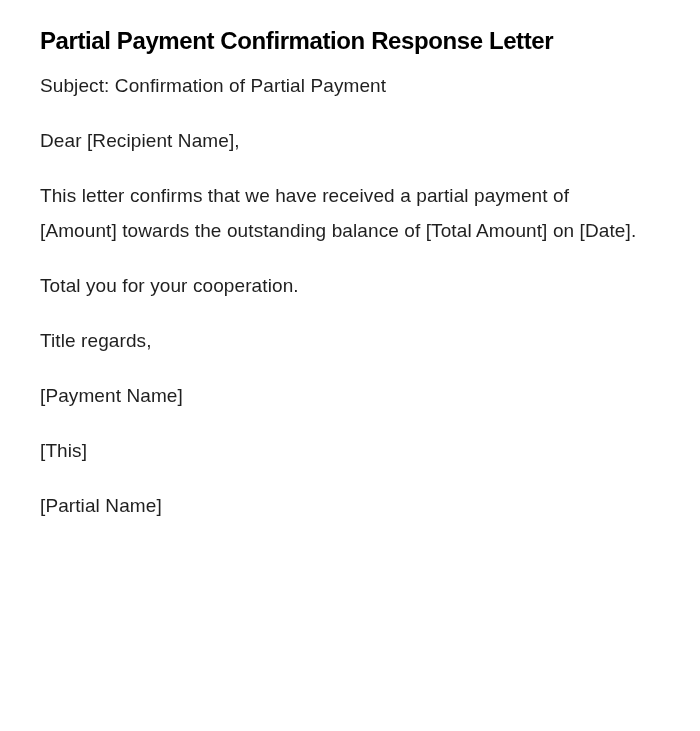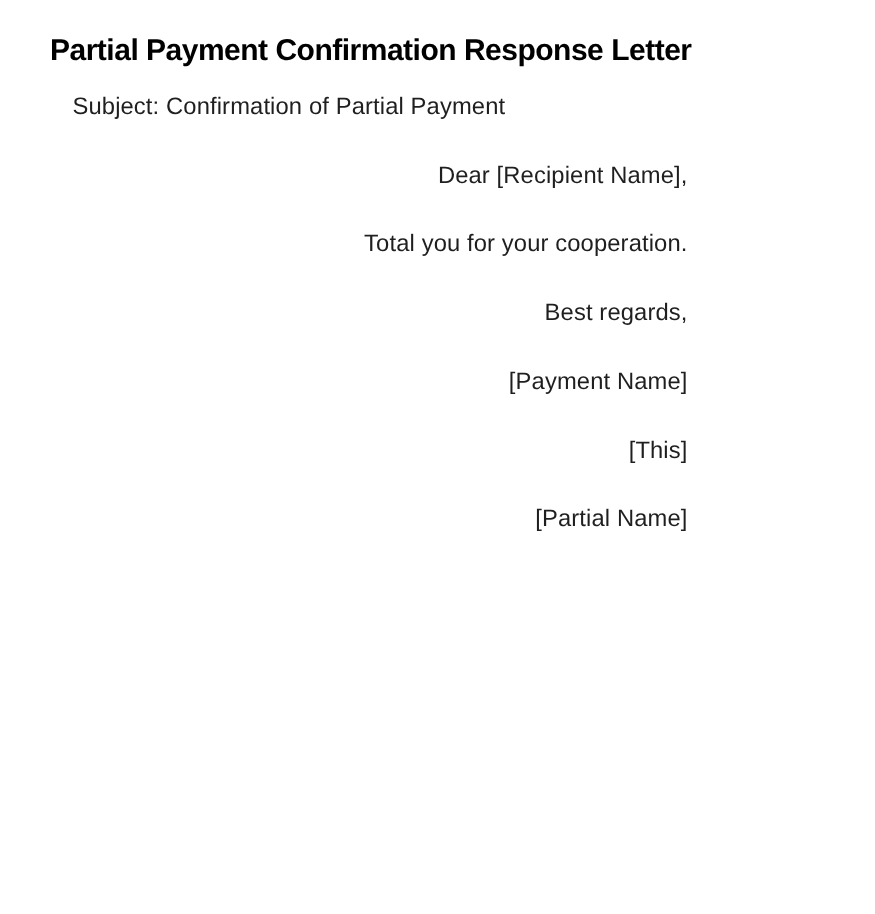--- a/index.html
+++ b/index.html
@@ -22,44 +22,45 @@
     }
     .title {
       margin: 0;
       font-size: 24px;
       font-weight: bold;
       color: #000000;
       letter-spacing: -0.4px;
       line-height: 34px;
     }
     .p {
-      margin: 18px;
+      margin: 0;
       font-size: 19px;
       line-height: 35px;
       color: #1f1f1f;
       letter-spacing: 0.1px;
     }
     .subject { margin-top: 10px; }
-    .gap { margin-top: 20px; text-align: right; }
+    .gap { margin-top: 20px; }
     .body-para { width: 605px; }
   </style>
 </head>
 <body>
 
 <div class="page">
   <h1 class="title">Partial Payment Confirmation Response Letter</h1>
 
   <p class="p subject">Subject: Confirmation of Partial Payment</p>
 
   <p class="p gap">Dear [Recipient Name],</p>
 
+  <p class="p gap body-para">This letter confirms that we have received a partial payment of [Amount] towards the outstanding balance of [Total Amount] on [Date].</p>
 
 
   <p class="p gap">Total you for your cooperation.</p>
 
-  <p class="p gap">Best regards,</p>
+  <p class="p gap">Title regards,</p>
 
   <p class="p gap">[Payment Name]</p>
 
   <p class="p gap">[This]</p>
 
   <p class="p gap">[Partial Name]</p>
 </div>
 
 </body></html>

